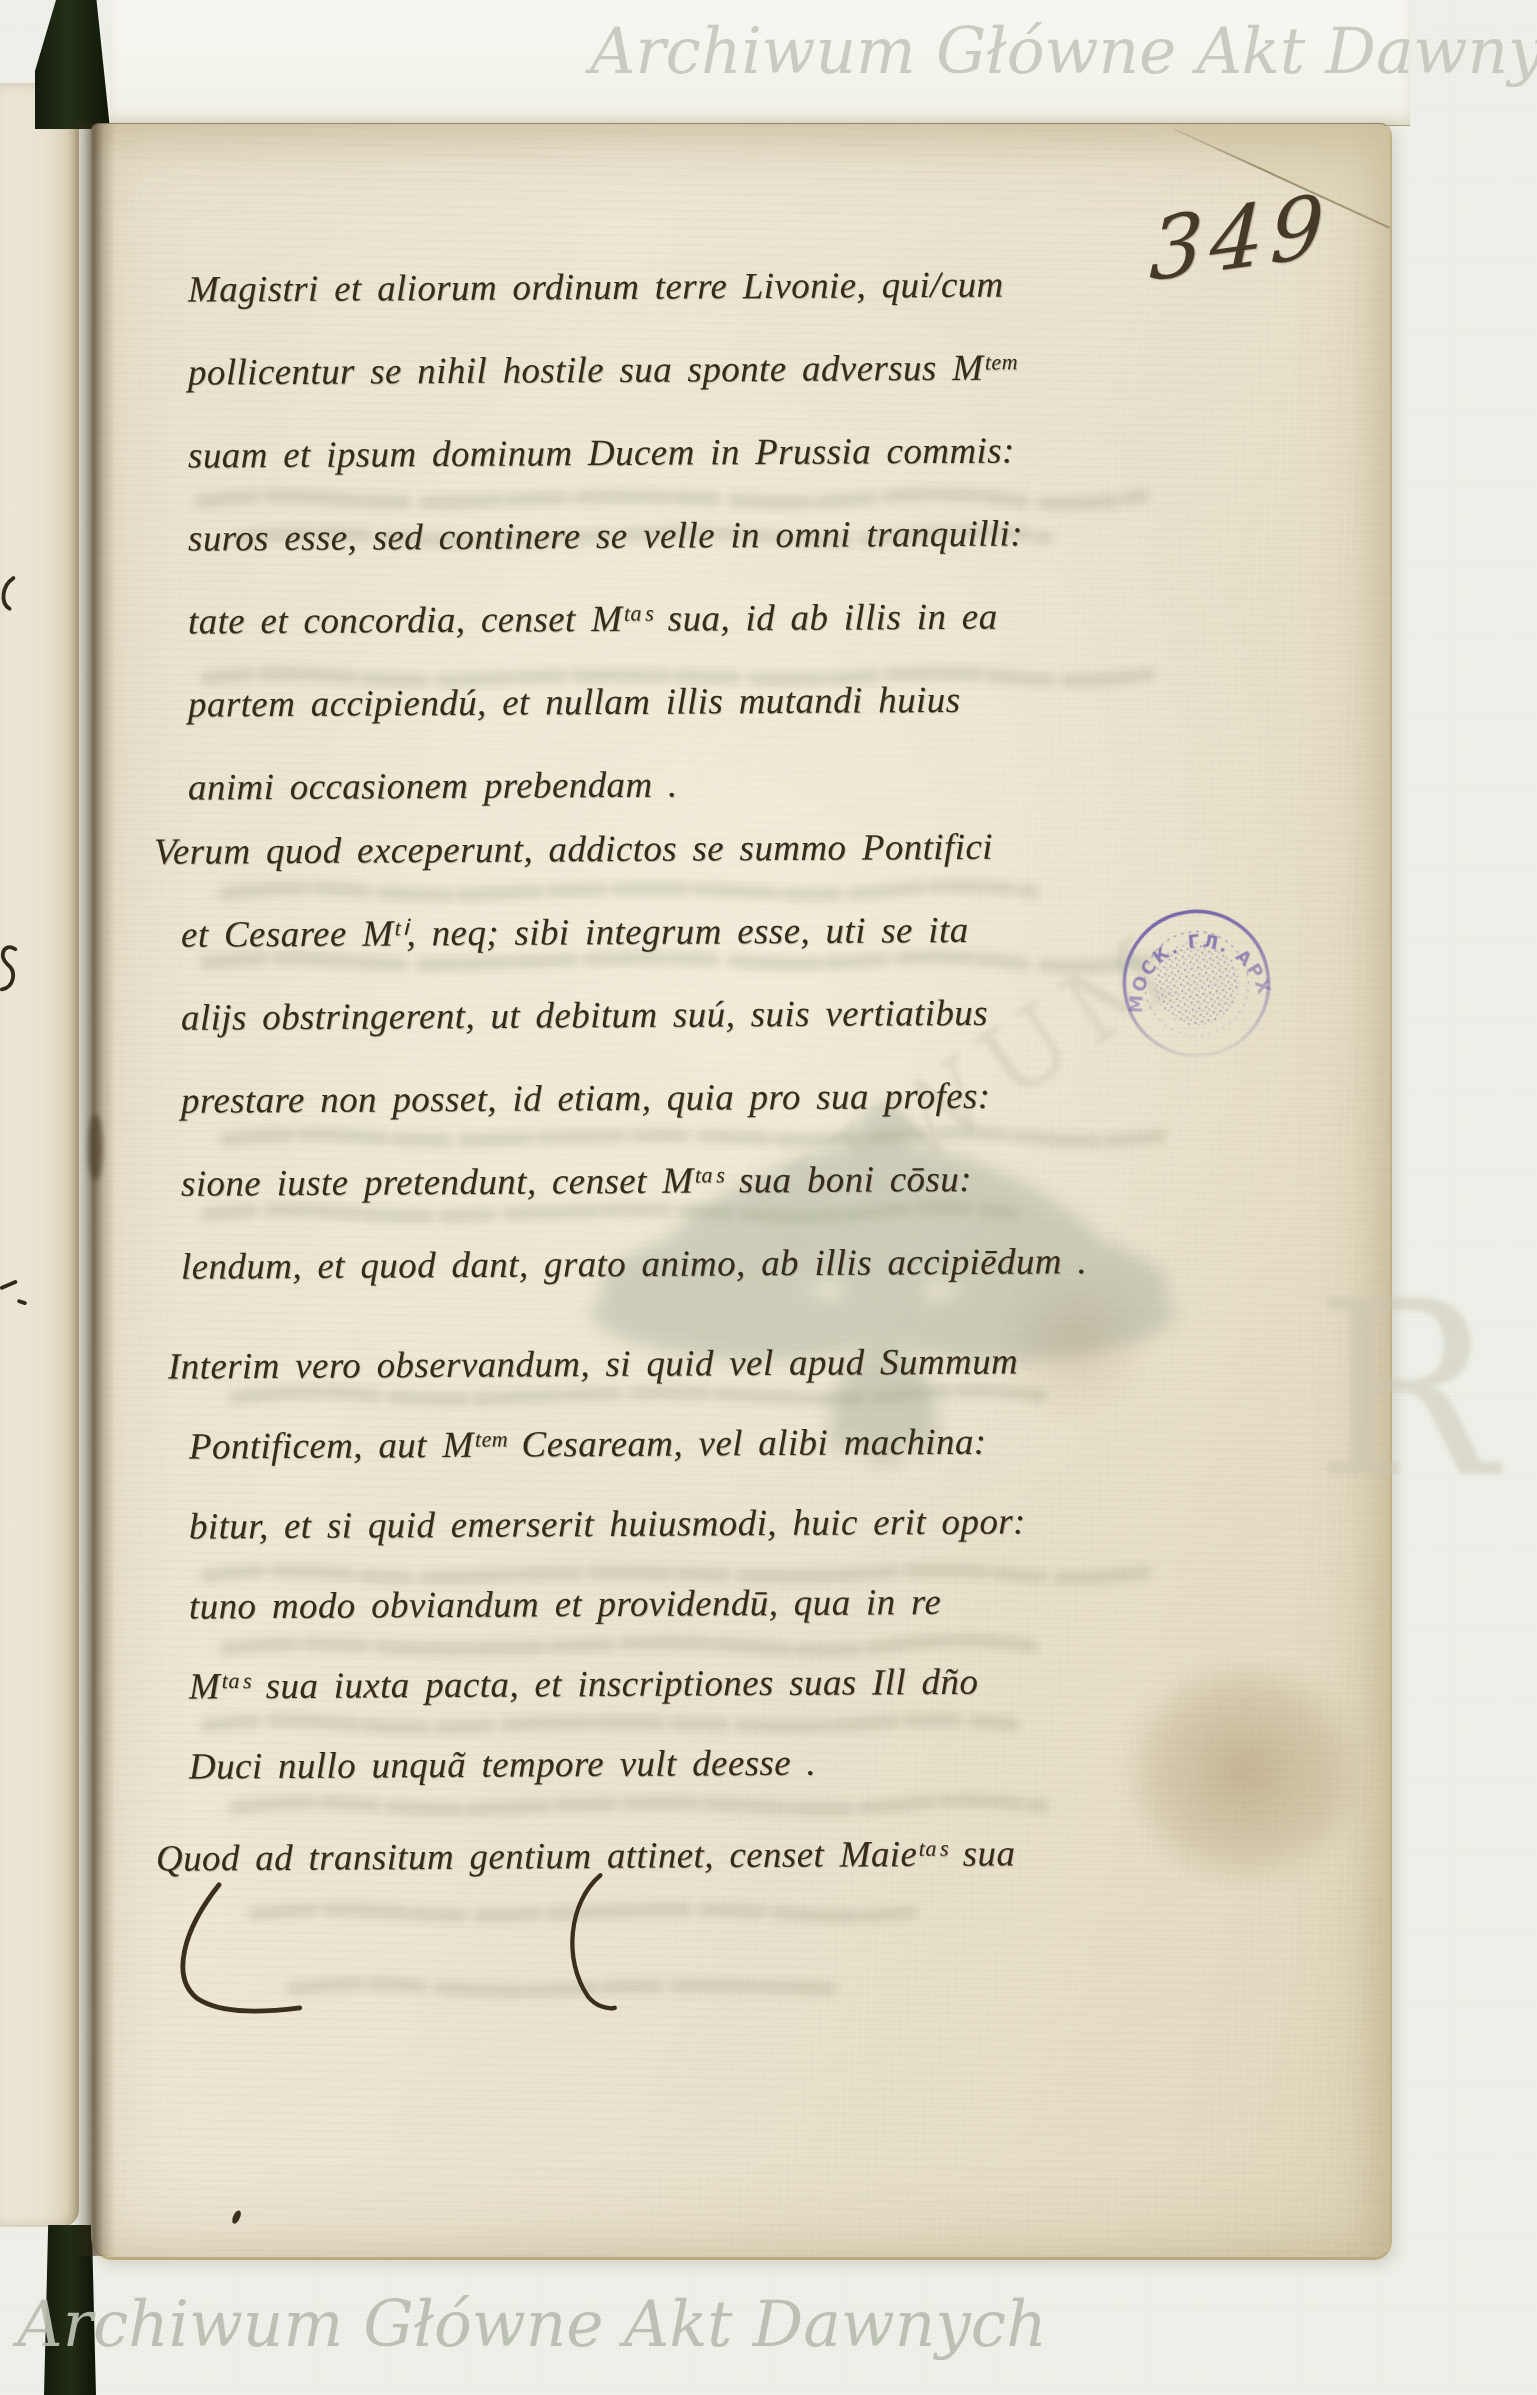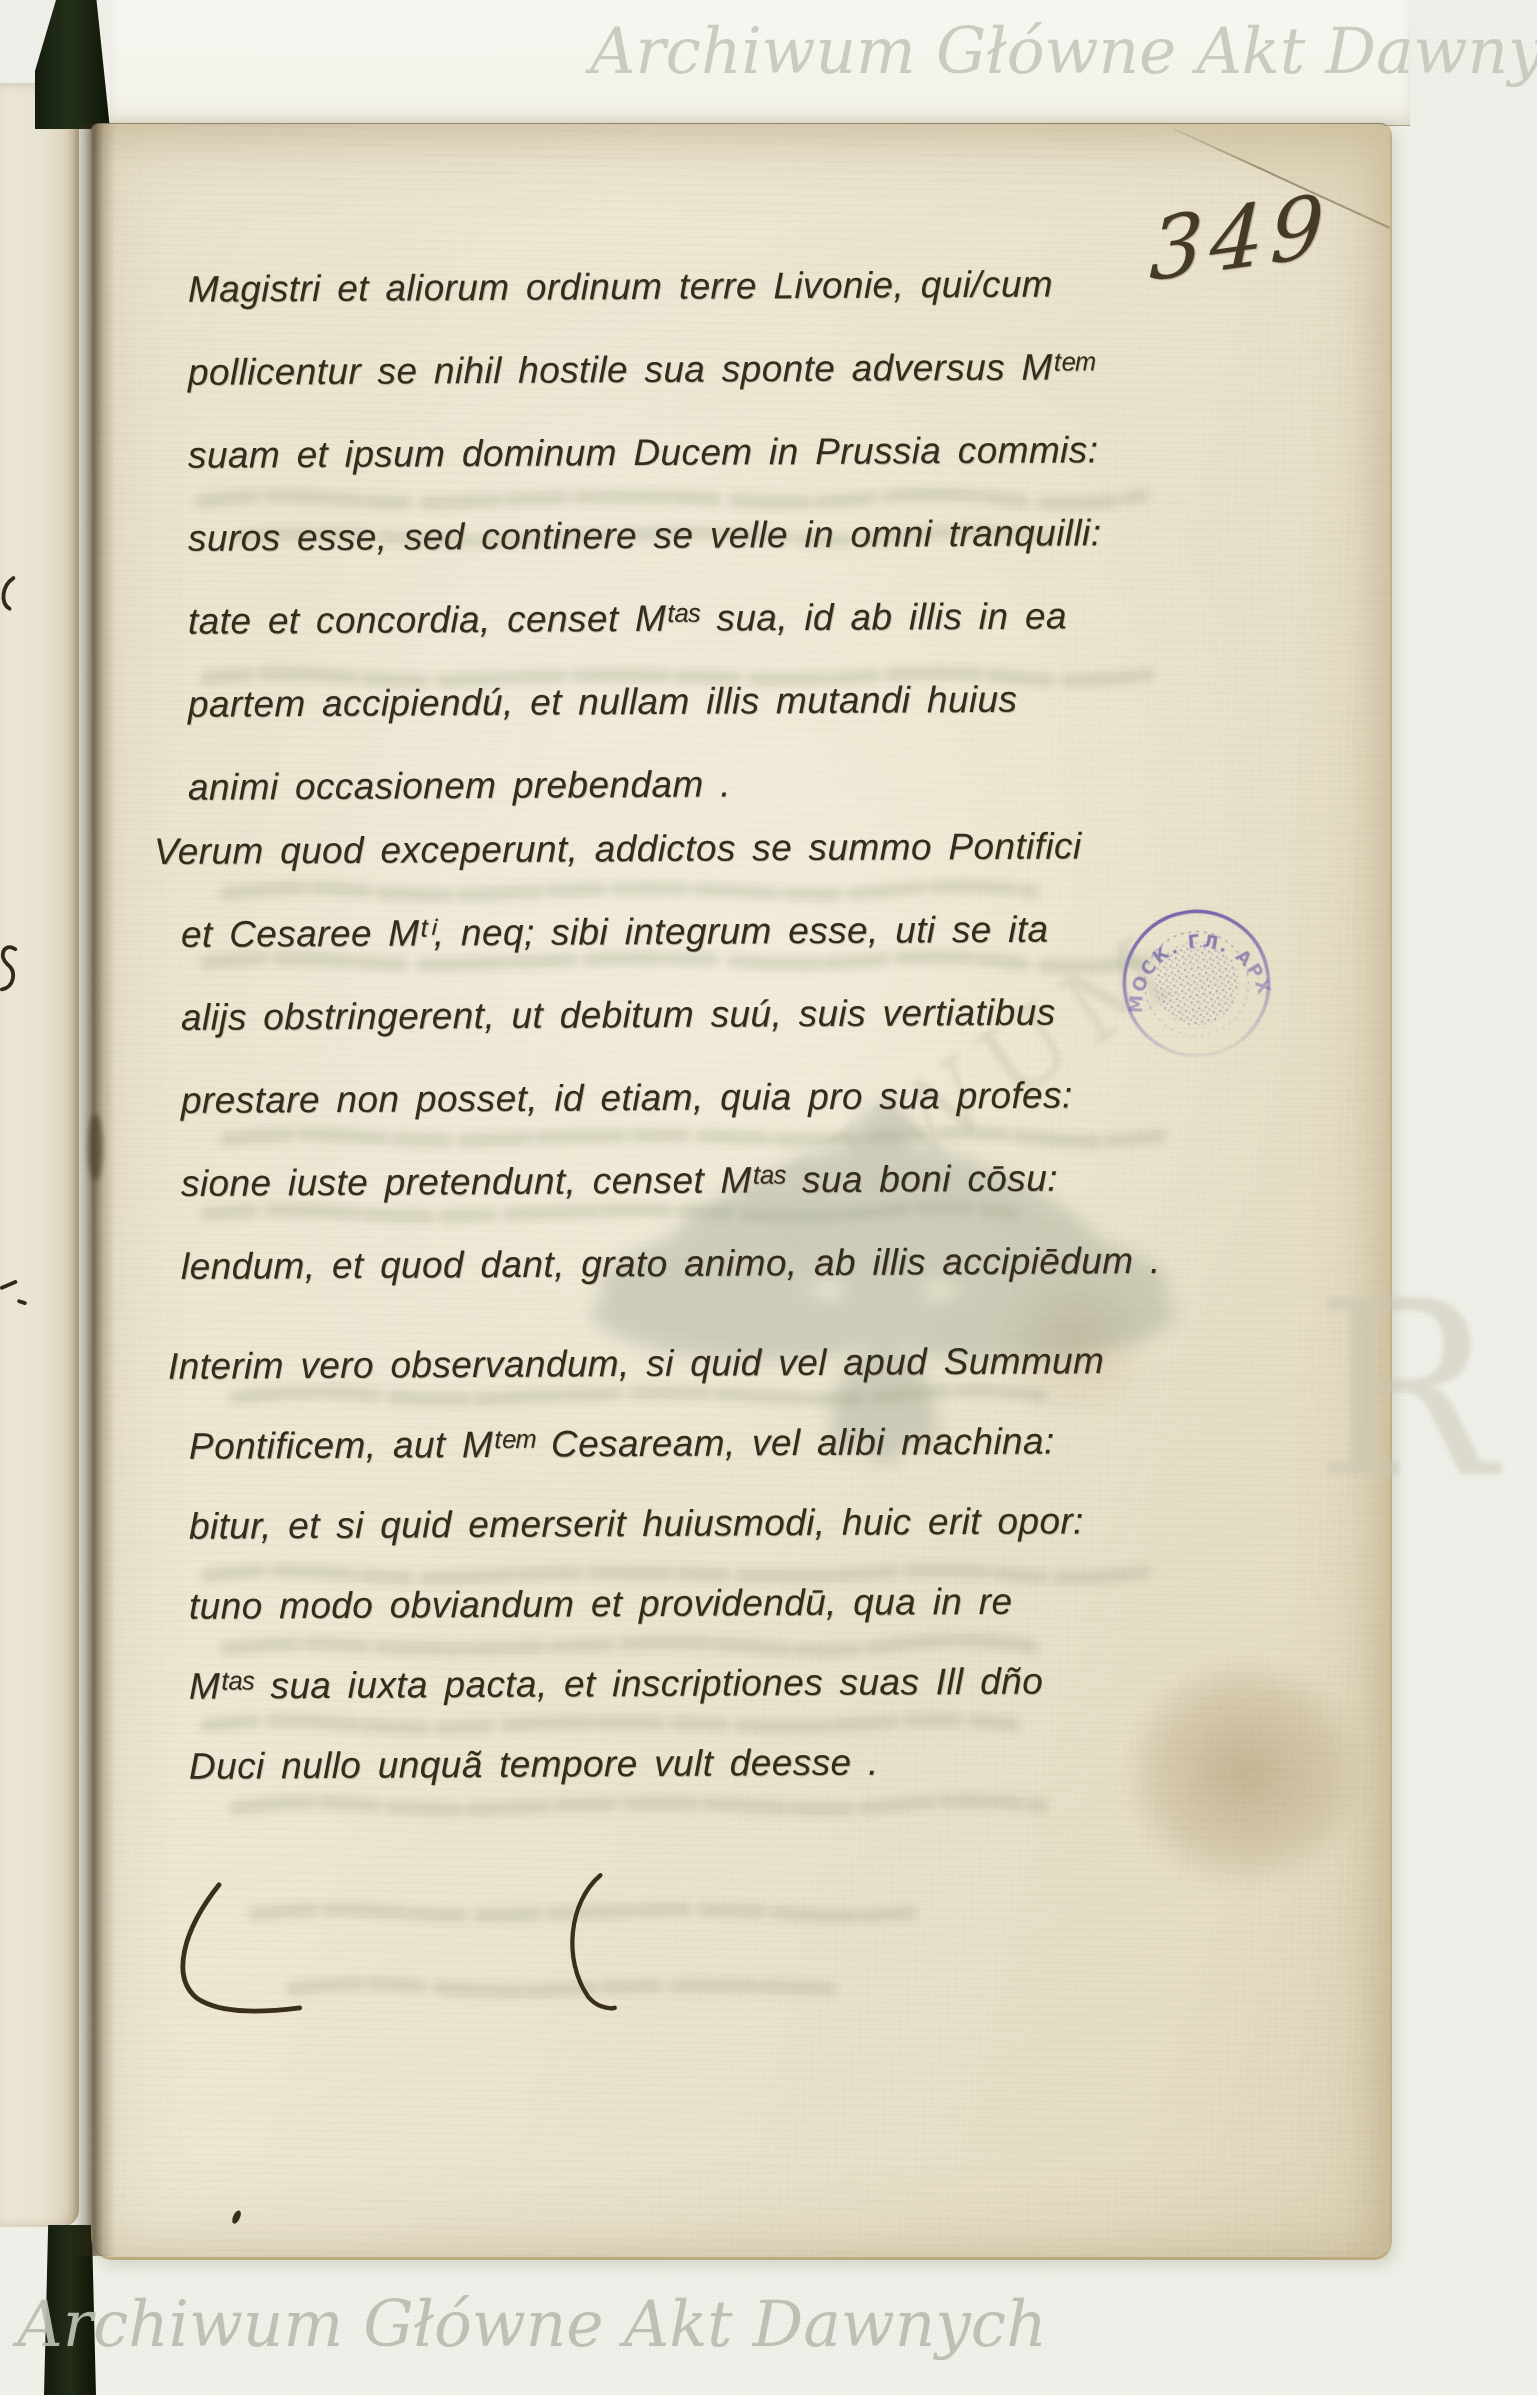--- a/index.html
+++ b/index.html
@@ -72,21 +72,21 @@
 
   
   #ghost-layer{left:0;top:0;width:1537px;height:2396px;pointer-events:none;}
   #ghost-letters-diagonal{left:795px;top:1161px;font-size:100px;letter-spacing:15.4px;
     color:#ccc8b5;opacity:.5;filter:blur(2.4px);transform:rotate(-34deg);transform-origin:left bottom;
     font-family:"DejaVu Serif",serif;}
   #ghost-letter-large{left:1314px;top:1249px;font-size:242px;color:#c9c5b2;opacity:.5;
     filter:blur(2.4px);font-family:"DejaVu Serif",serif;}
 
   
-  .hand{font-family:Liberation Sans, sans-serif;font-style:italic;
+  .hand{font-family:Liberation Serif, serif;font-style:italic;
     color:#352b1a;text-shadow:0.6px 0.8px 0.7px rgba(53,42,28,.35);
     letter-spacing:0.4px;word-spacing:5.8px;}
   .para{position:absolute;}
   .line{white-space:nowrap;font-size:37px;transform:rotate(-.35deg);}
   #para-1{left:188px;top:245px;} #para-1 .line{line-height:83px;}
   #para-2{left:154px;top:807px;} #para-2 .line{line-height:83px;}
   #para-2 .line:not(.first){margin-left:27px;}
   #para-3{left:168px;top:1324px;} #para-3 .line{line-height:80px;}
   #para-3 .line:not(.first){margin-left:21px;}
   #para-4{left:156px;top:1814px;} #para-4 .line{line-height:83px;}
@@ -191,20 +191,23 @@
     <div class="line">lendum, et quod dant, grato animo, ab illis accipiēdum .</div>
   </div>
   <div class="para hand" id="para-3">
     <div class="line first">Interim vero observandum, si quid vel apud Summum</div>
     <div class="line">Pontificem, aut Mᵗᵉᵐ Cesaream, vel alibi machina:</div>
     <div class="line">bitur, et si quid emerserit huiusmodi, huic erit opor:</div>
     <div class="line">tuno modo obviandum et providendū, qua in re</div>
     <div class="line">Mᵗᵃˢ sua iuxta pacta, et inscriptiones suas Ill dño</div>
     <div class="line">Duci nullo unquã tempore vult deesse .</div>
   </div>
+  <div class="para hand" id="para-4">
+    <div class="line first">Quod ad transitum gentium attinet, censet Maieᵗᵃˢ sua</div>
+  </div>
 
   <svg class="abs" style="left:0;top:0" width="1537" height="2396" viewBox="0 0 1600 2494">
     <g fill="none" stroke="#3a2f1d" stroke-linecap="round">
       <path d="M 228 1962 C 190 2010, 178 2058, 205 2080 C 232 2098, 280 2094, 312 2090" stroke-width="5"></path>
       <path d="M 625 1952 C 592 1980, 586 2040, 612 2078 C 620 2088, 632 2092, 640 2090" stroke-width="4.5"></path>
     </g>
   </svg>
 
   <svg class="abs" style="left:0;top:538px" width="44" height="788" viewBox="0 0 46 820">
     <g fill="none" stroke="#33291b" stroke-width="4" stroke-linecap="round">

